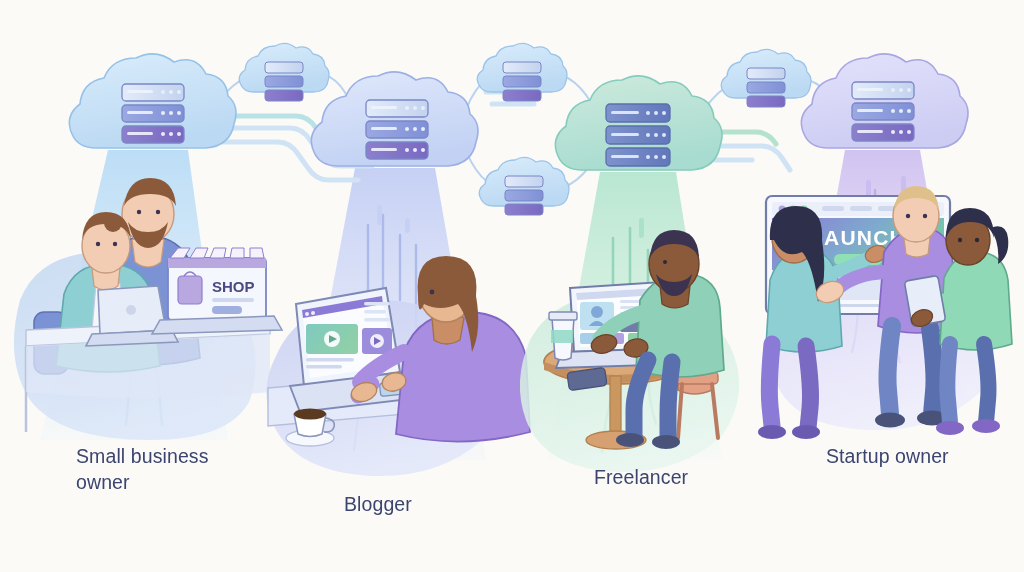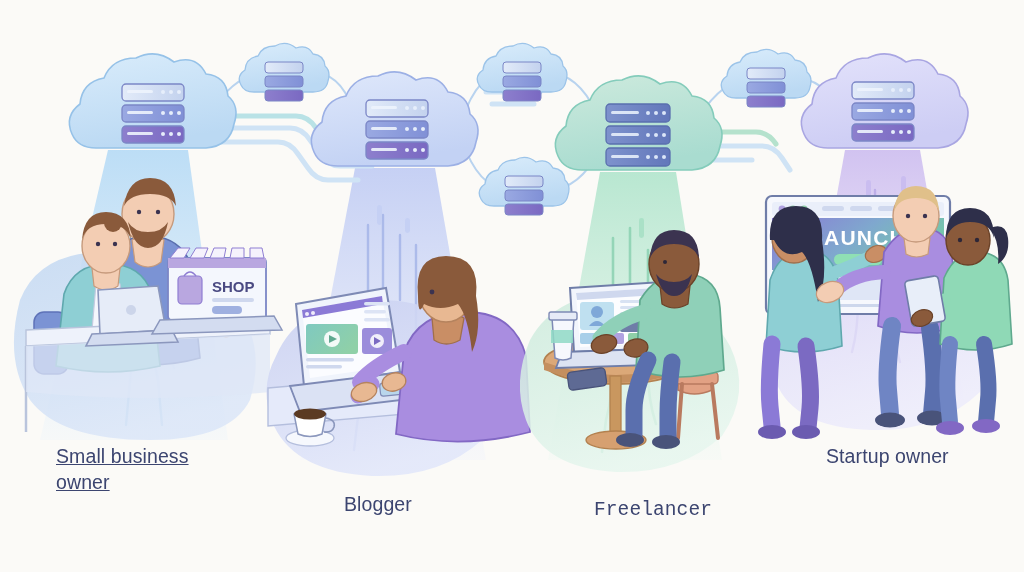--- a/index.html
+++ b/index.html
@@ -25,23 +25,23 @@
     position: absolute;
     color: #3c4570;
     font-family: "Liberation Sans", sans-serif;
     font-size: 19.5px;
     line-height: 26px;
     letter-spacing: 0.1px;
     text-align: left;
     white-space: pre-line;
     user-select: none;
   }
-  #label-0 { left: 56px;  top: 443px; text-decoration: underline; }
+  #label-0 { left: 76px;  top: 443px; }
   #label-1 { left: 344px; top: 491px; }
-  #label-2 { left: 594px; top: 497px; font-family: Liberation Mono, monospace; }
+  #label-2 { left: 594px; top: 464px; }
   #label-3 { left: 826px; top: 443px; }
 </style>
 </head>
 <body>
 
 <div id="stage">
 
   <svg id="scene" viewBox="0 0 1024 572" xmlns="http://www.w3.org/2000/svg">
     <defs>
       <linearGradient id="beamBlue" x1="0" y1="0" x2="0" y2="1">

